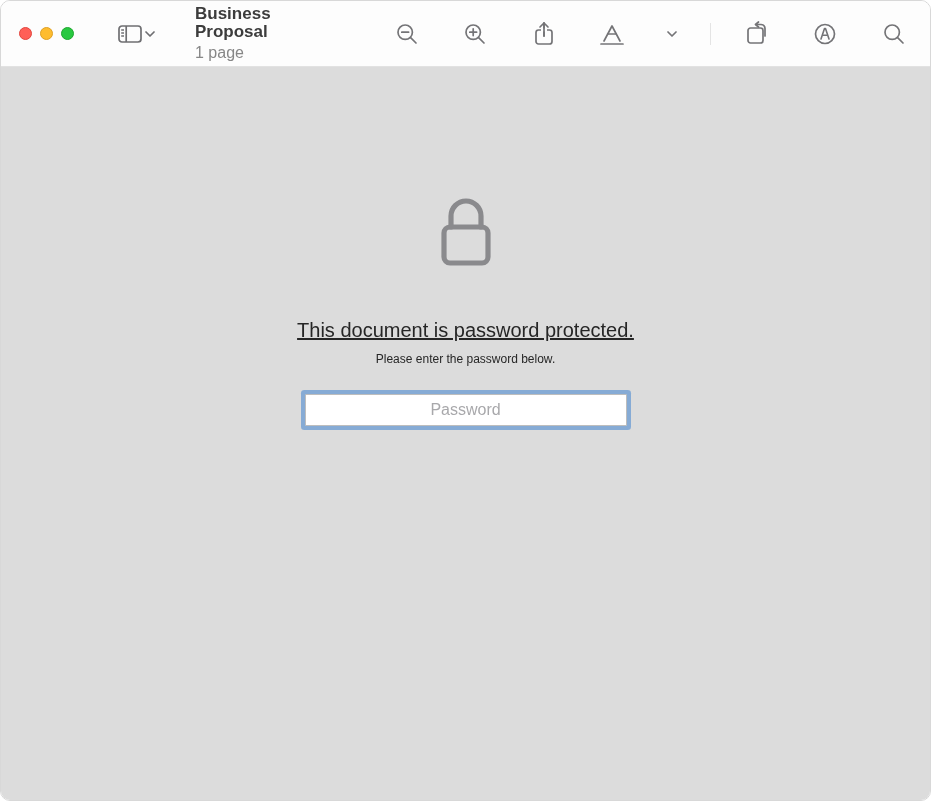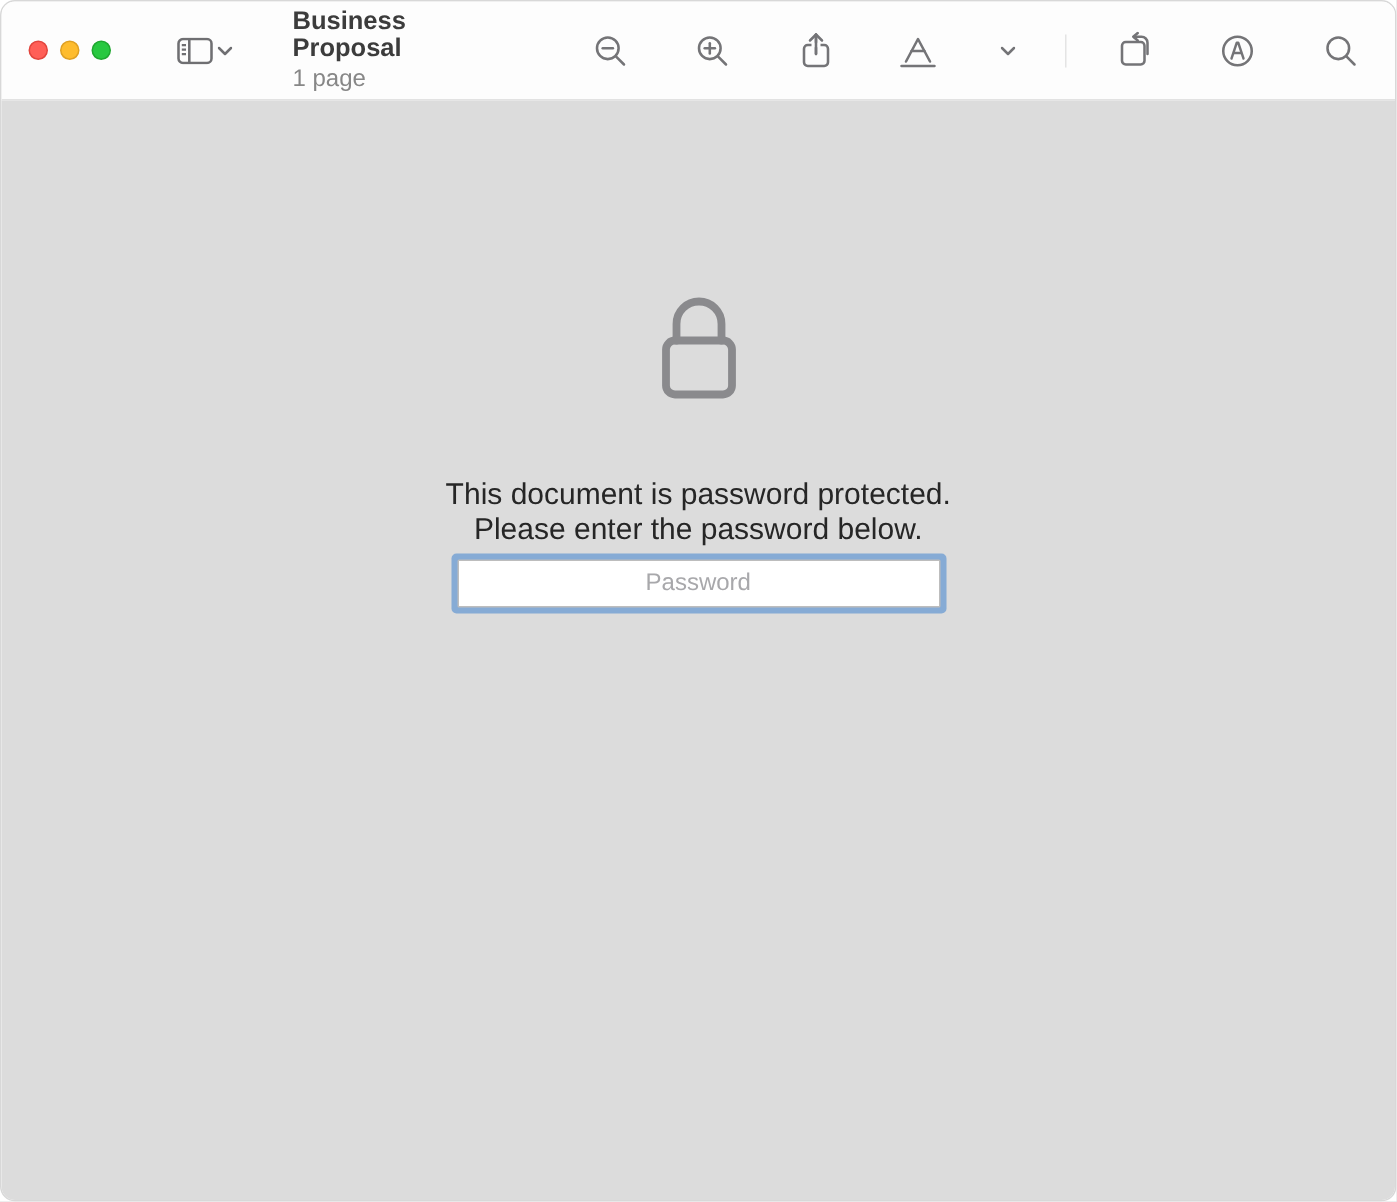--- a/index.html
+++ b/index.html
@@ -122,30 +122,32 @@
       display: flex;
       flex-direction: column;
       align-items: center;
     }
 
     .password-heading {
       margin-top: 50px;
       font-size: 20px;
       color: #262626;
       text-align: center;
+      text-decoration: underline;
     }
 
     .password-sub {
-      font-size: 20px;
+      margin-top: 10px;
+      font-size: 12px;
       color: #262626;
       text-align: center;
     }
 
     .password-field-wrap {
-      margin-top: 8px;
+      margin-top: 28px;
       width: 322px;
       height: 32px;
       position: relative;
       display: flex;
       align-items: center;
       justify-content: center;
     }
 
     .password-input {
       width: 100%;

